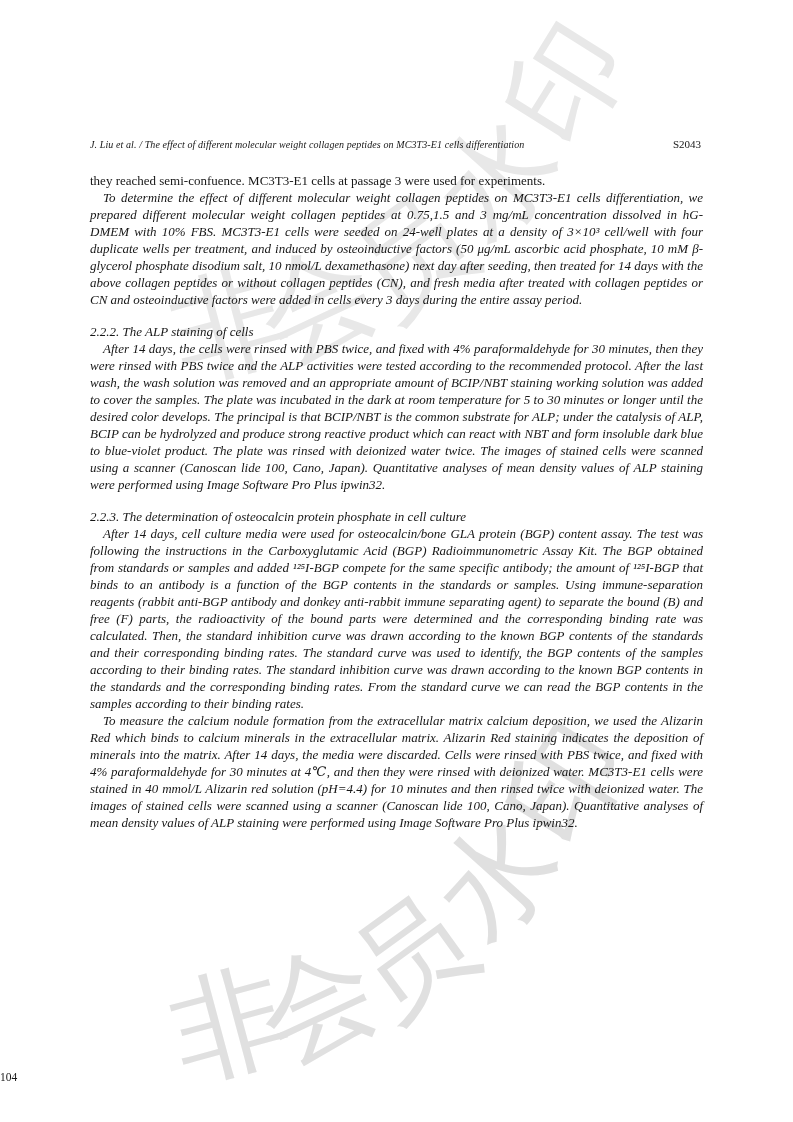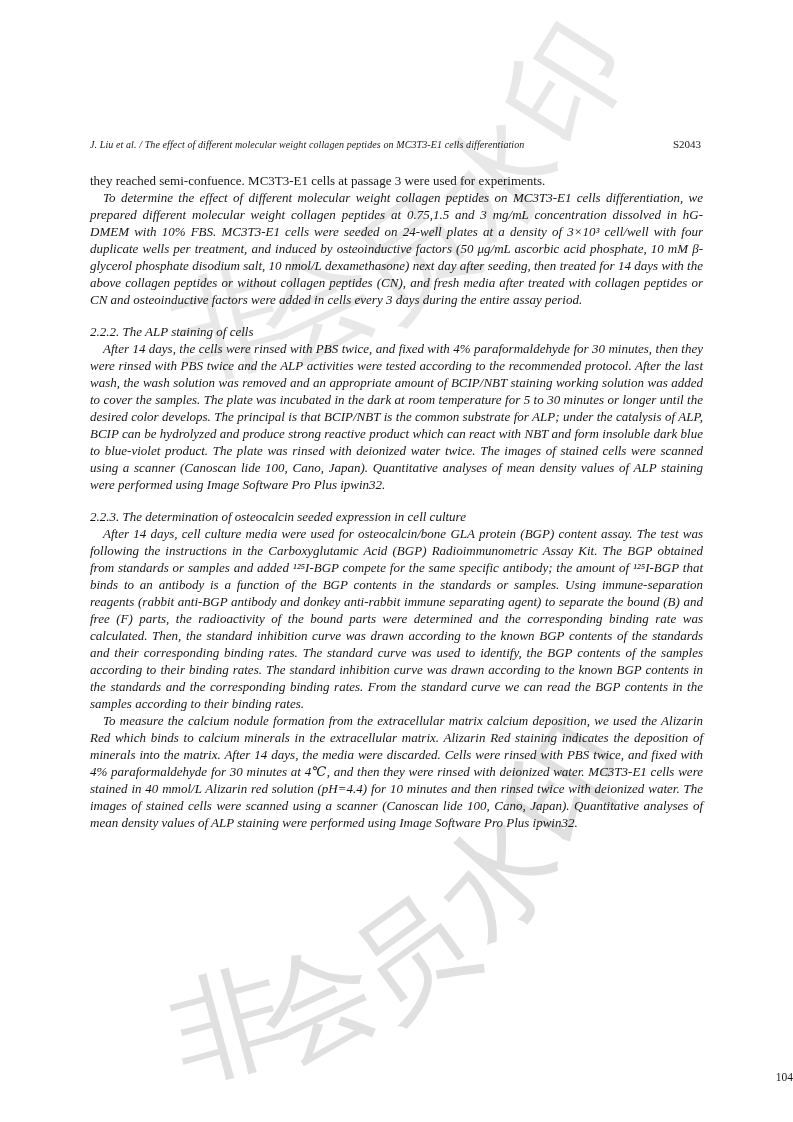--- a/index.html
+++ b/index.html
@@ -73,21 +73,21 @@
     margin: 15px 0 0 0;
     text-align: left;
   }
 
   
   .page-number {
     position: absolute;
     top: 1071px;
     left: 0;
     width: 100%;
-    text-align: right;
+    text-align: left;
     font-size: 11.5px;
     z-index: 2;
   }
 
   
   .wm-char {
     position: absolute;
     z-index: 1;
     font-size: 115px;
     line-height: 1;
@@ -139,21 +139,21 @@
     <span class="page-id">S2043</span>
   </div>
 
   <div class="content">
     <p>they reached semi-confuence. MC3T3-E1 cells at passage 3 were used for experiments.</p>
     <p class="indent">To determine the effect of different molecular weight collagen peptides on MC3T3-E1 cells differentiation, we prepared different molecular weight collagen peptides at 0.75,1.5 and 3 mg/mL concentration dissolved in hG-DMEM with 10% FBS. MC3T3-E1 cells were seeded on 24-well plates at a density of 3×10³ cell/well with four duplicate wells per treatment, and induced by osteoinductive factors (50 μg/mL ascorbic acid phosphate, 10 mM β-glycerol phosphate disodium salt, 10 nmol/L dexamethasone) next day after seeding, then treated for 14 days with the above collagen peptides or without collagen peptides (CN), and fresh media after treated with collagen peptides or CN and osteoinductive factors were added in cells every 3 days during the entire assay period.</p>
 
     <h3 class="section-heading">2.2.2. The ALP staining of cells</h3>
     <p class="indent">After 14 days, the cells were rinsed with PBS twice, and fixed with 4% paraformaldehyde for 30 minutes, then they were rinsed with PBS twice and the ALP activities were tested according to the recommended protocol. After the last wash, the wash solution was removed and an appropriate amount of BCIP/NBT staining working solution was added to cover the samples. The plate was incubated in the dark at room temperature for 5 to 30 minutes or longer until the desired color develops. The principal is that BCIP/NBT is the common substrate for ALP; under the catalysis of ALP, BCIP can be hydrolyzed and produce strong reactive product which can react with NBT and form insoluble dark blue to blue-violet product. The plate was rinsed with deionized water twice. The images of stained cells were scanned using a scanner (Canoscan lide 100, Cano, Japan). Quantitative analyses of mean density values of ALP staining were performed using Image Software Pro Plus ipwin32.</p>
 
-    <h3 class="section-heading">2.2.3. The determination of osteocalcin seeded expression in cell culture</h3>
+    <h3 class="section-heading">2.2.3. The determination of osteocalcin protein phosphate in cell culture</h3>
     <p class="indent">After 14 days, cell culture media were used for osteocalcin/bone GLA protein (BGP) content assay. The test was following the instructions in the Carboxyglutamic Acid (BGP) Radioimmunometric Assay Kit. The BGP obtained from standards or samples and added ¹²⁵I-BGP compete for the same specific antibody; the amount of ¹²⁵I-BGP that binds to an antibody is a function of the BGP contents in the standards or samples. Using immune-separation reagents (rabbit anti-BGP antibody and donkey anti-rabbit immune separating agent) to separate the bound (B) and free (F) parts, the radioactivity of the bound parts were determined and the corresponding binding rate was calculated. Then, the standard inhibition curve was drawn according to the known BGP contents of the standards and their corresponding binding rates. The standard curve was used to identify, the BGP contents of the samples according to their binding rates. The standard inhibition curve was drawn according to the known BGP contents in the standards and the corresponding binding rates. From the standard curve we can read the BGP contents in the samples according to their binding rates.</p>
 
     <p class="indent">To measure the calcium nodule formation from the extracellular matrix calcium deposition, we used the Alizarin Red which binds to calcium minerals in the extracellular matrix. Alizarin Red staining indicates the deposition of minerals into the matrix. After 14 days, the media were discarded. Cells were rinsed with PBS twice, and fixed with 4% paraformaldehyde for 30 minutes at 4℃, and then they were rinsed with deionized water. MC3T3-E1 cells were stained in 40 mmol/L Alizarin red solution (pH=4.4) for 10 minutes and then rinsed twice with deionized water. The images of stained cells were scanned using a scanner (Canoscan lide 100, Cano, Japan). Quantitative analyses of mean density values of ALP staining were performed using Image Software Pro Plus ipwin32.</p>
   </div>
 
   <div class="page-number">104</div>
 
 </div>
 
 </body></html>

